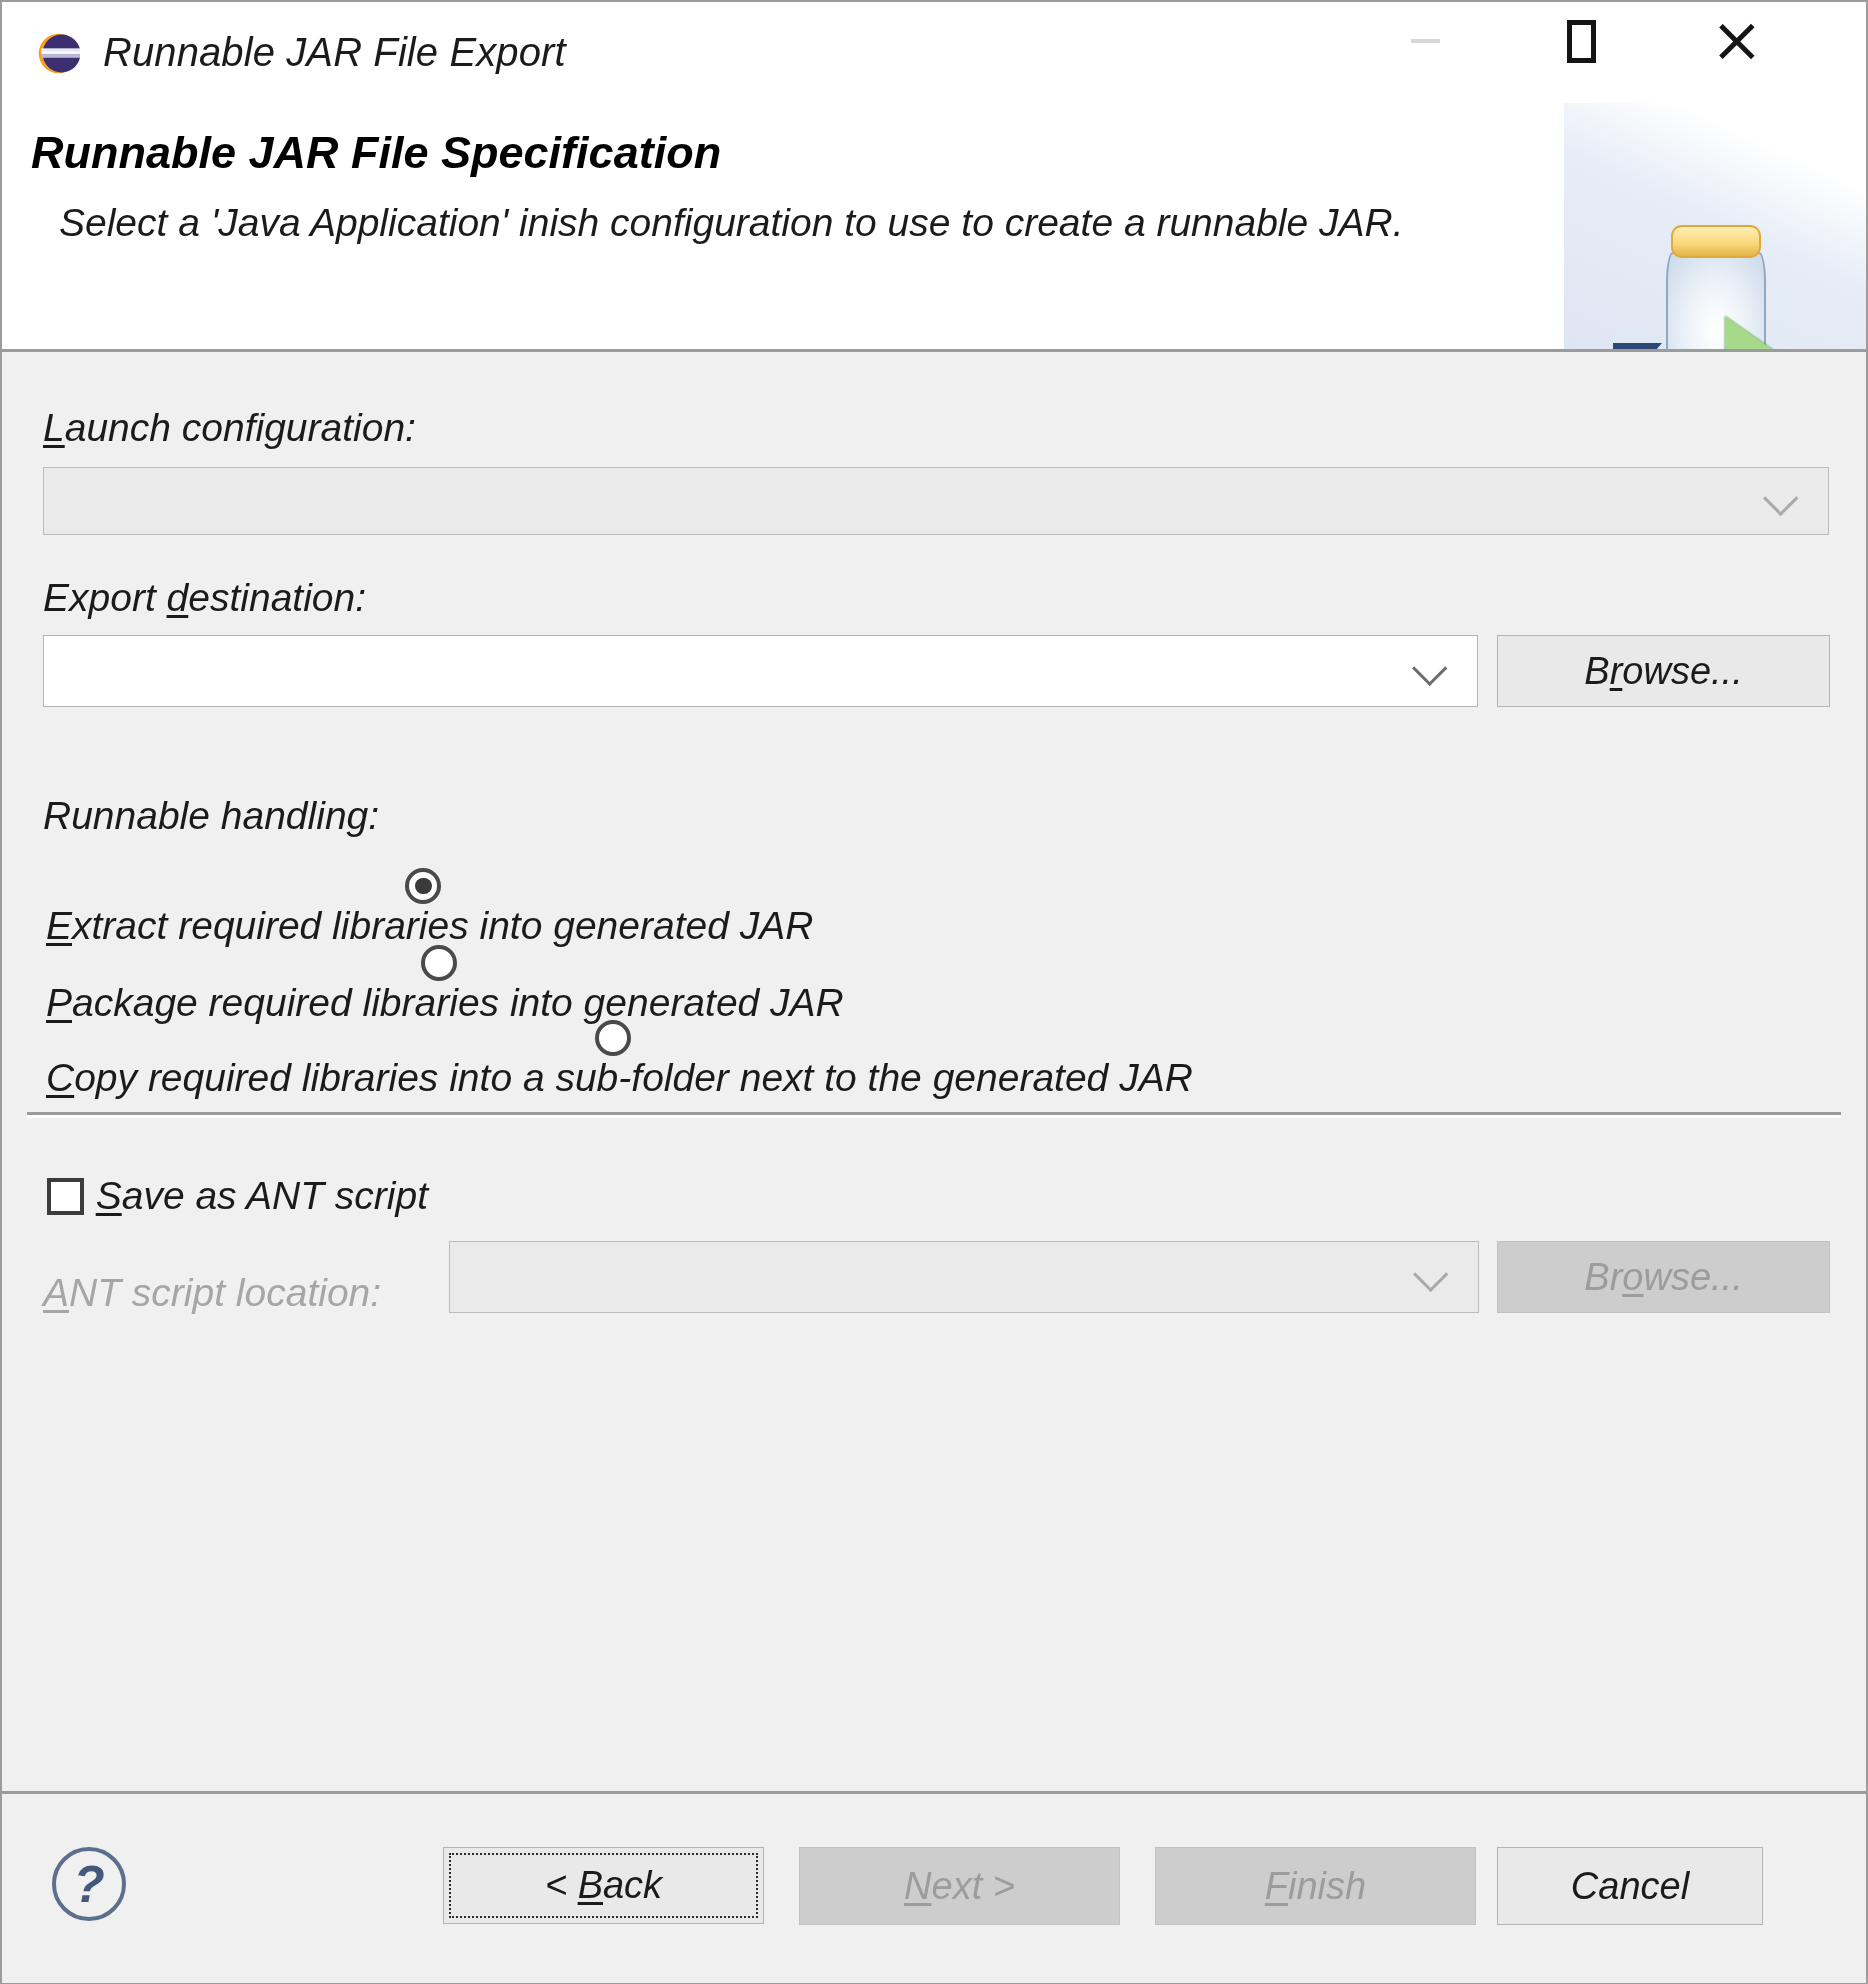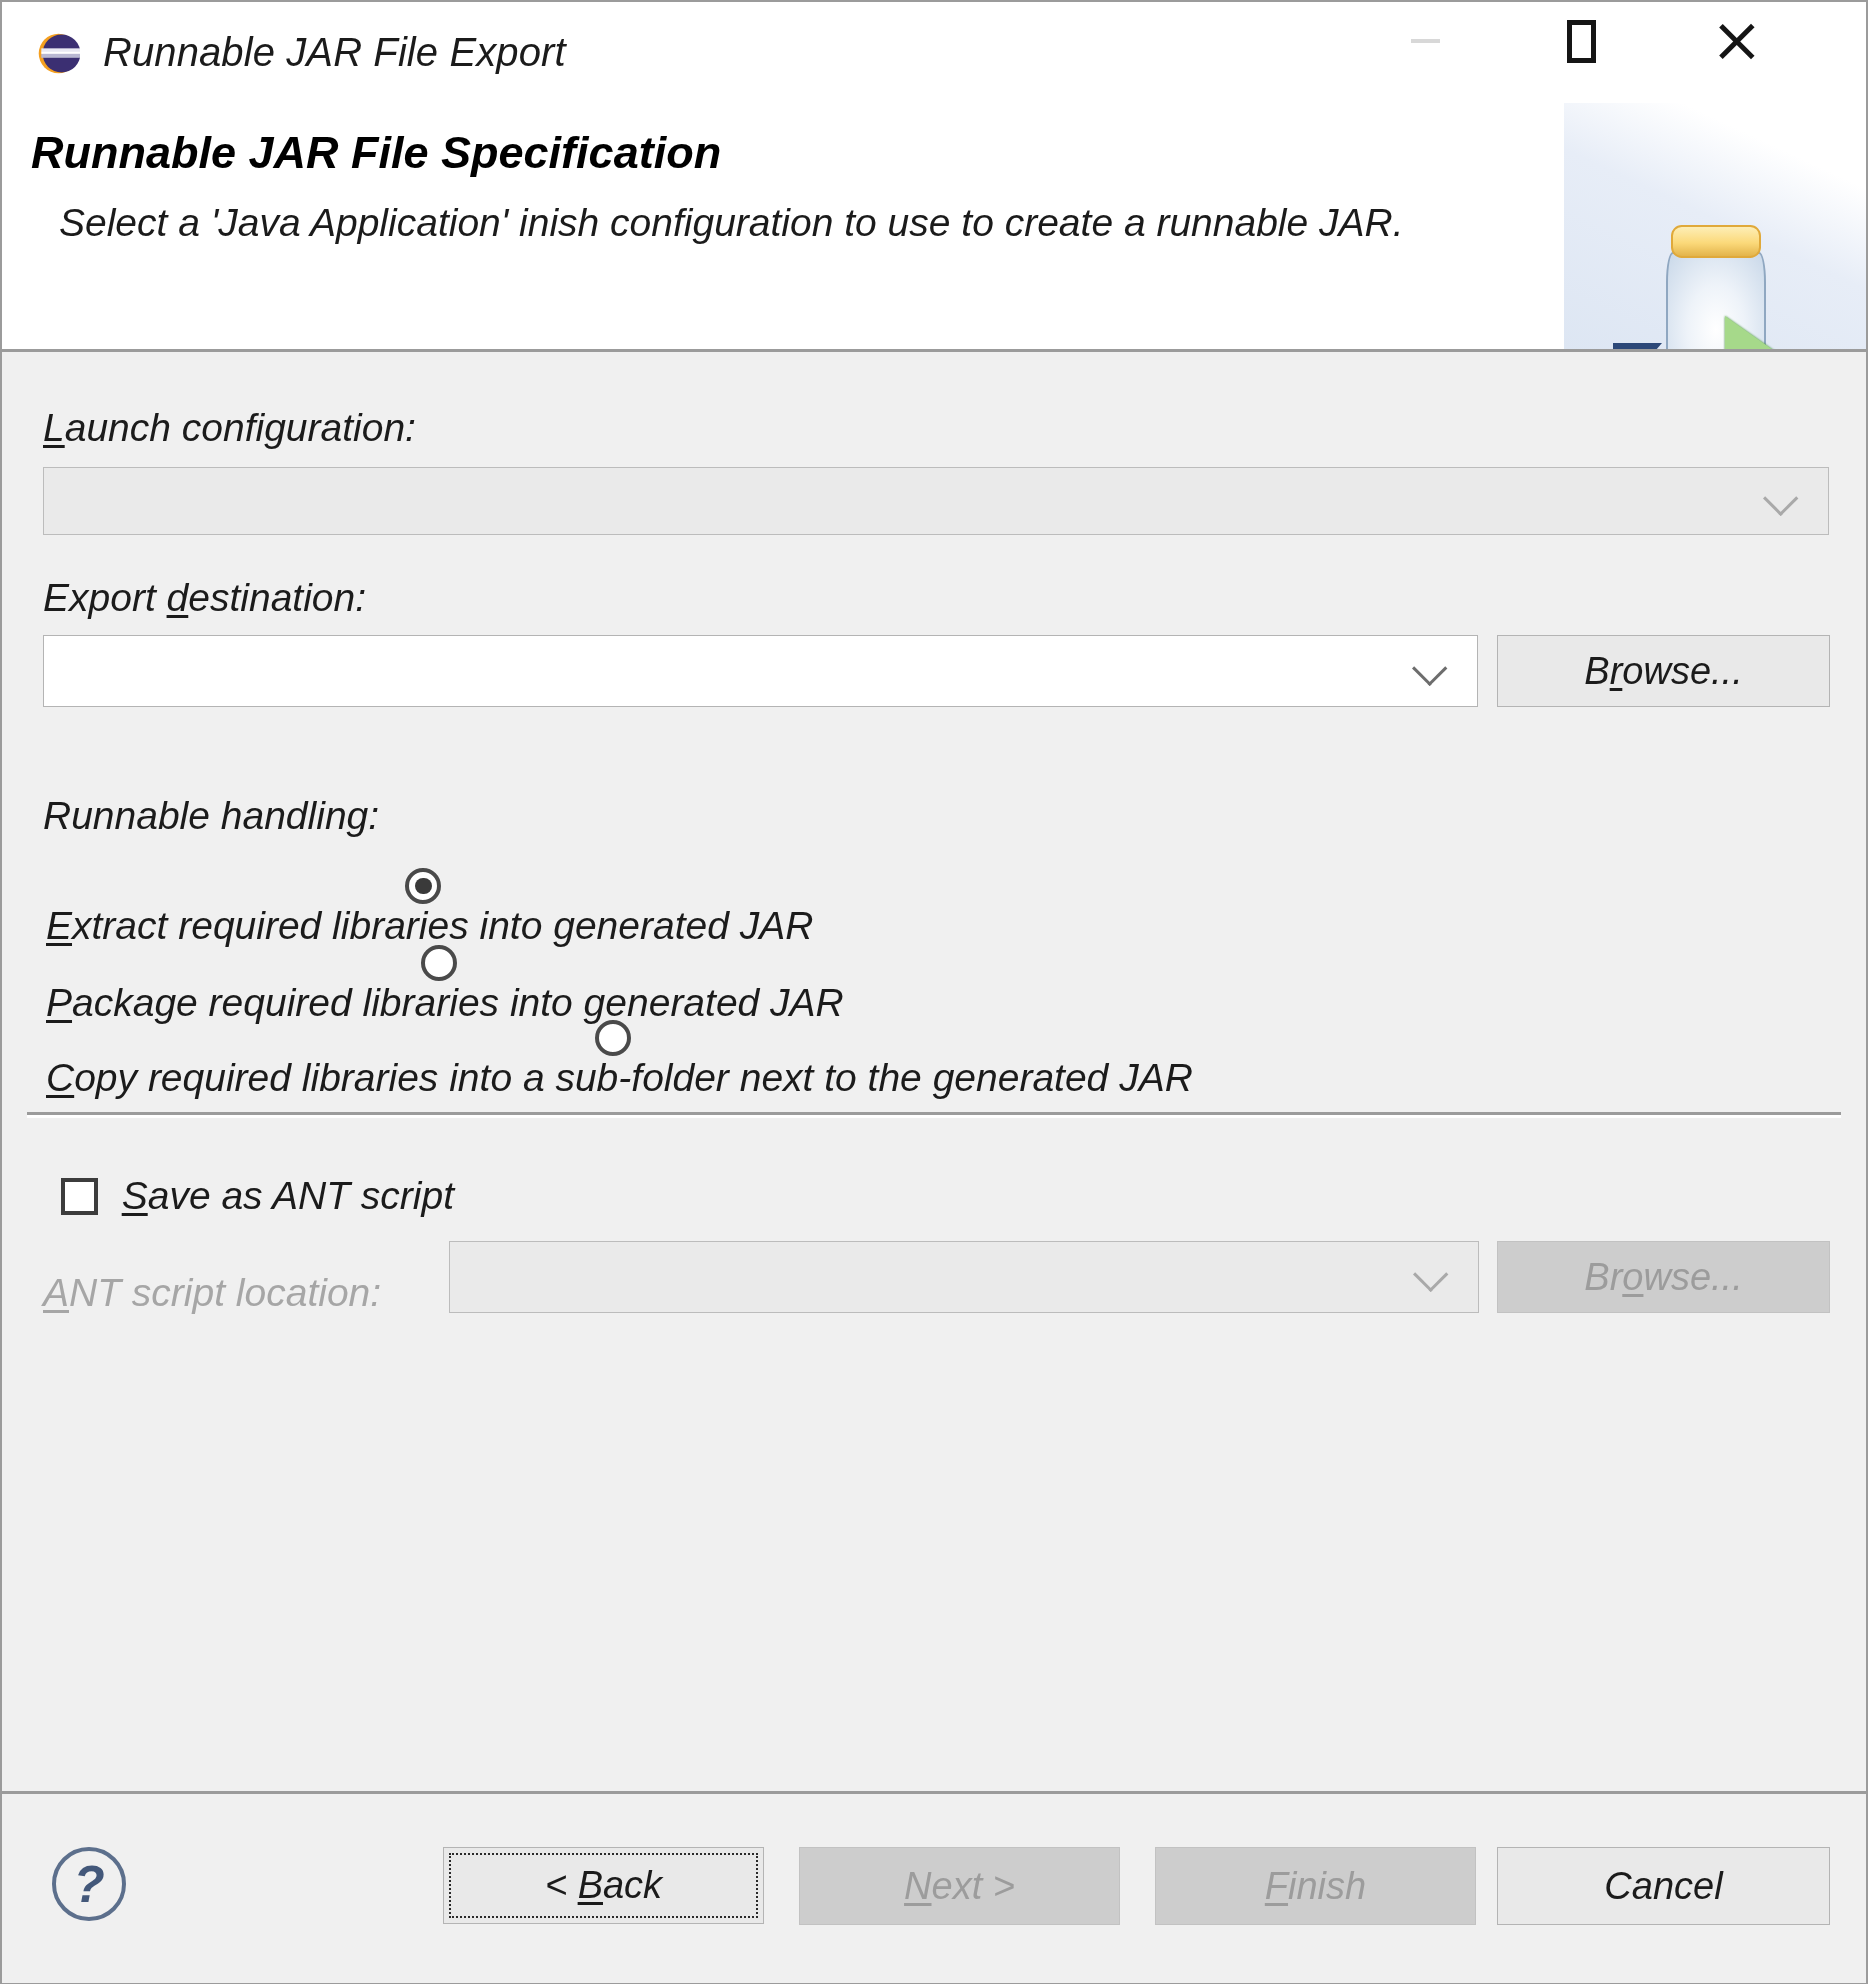--- a/index.html
+++ b/index.html
@@ -390,21 +390,21 @@
       <span class="radio-label"><span class="mn">P</span>ackage required libraries into generated JAR</span>
     </div>
 
     <div class="radio-row" style="left:44px; top:668px;">
       <span class="radio"></span>
       <span class="radio-label"><span class="mn">C</span>opy required libraries into a sub-folder next to the generated JAR</span>
     </div>
 
     <div class="etched" style="top:760px;"></div>
 
-    <div class="check-row" style="left:59px; top:822px;gap:12px;">
+    <div class="check-row" style="left:45px; top:822px;">
       <span class="checkbox"></span>
       <span class="check-label"><span class="mn">S</span>ave as ANT script</span>
     </div>
 
     <div class="field-label dim" style="left:41px; top:919px;">
       <span class="mn">A</span>NT script location:
     </div>
     <div class="combo disabled" style="left:447px; top:889px; width:1030px; height:72px;">
       <div class="chev"></div>
     </div>
@@ -424,18 +424,18 @@
   </div>
 
   <div class="btn disabled" style="left:797px; top:1845px; width:321px; height:78px;">
     <span><span class="mn">N</span>ext &gt;</span>
   </div>
 
   <div class="btn disabled" style="left:1153px; top:1845px; width:321px; height:78px;">
     <span><span class="mn">F</span>inish</span>
   </div>
 
-  <div class="btn" style="left:1495px; top:1845px; width:333px; height:78px;">
+  <div class="btn" style="left:1495px; top:1845px; width:266px; height:78px;">
     <span>Cancel</span>
   </div>
 
 </div>
 
 
 </body></html>

